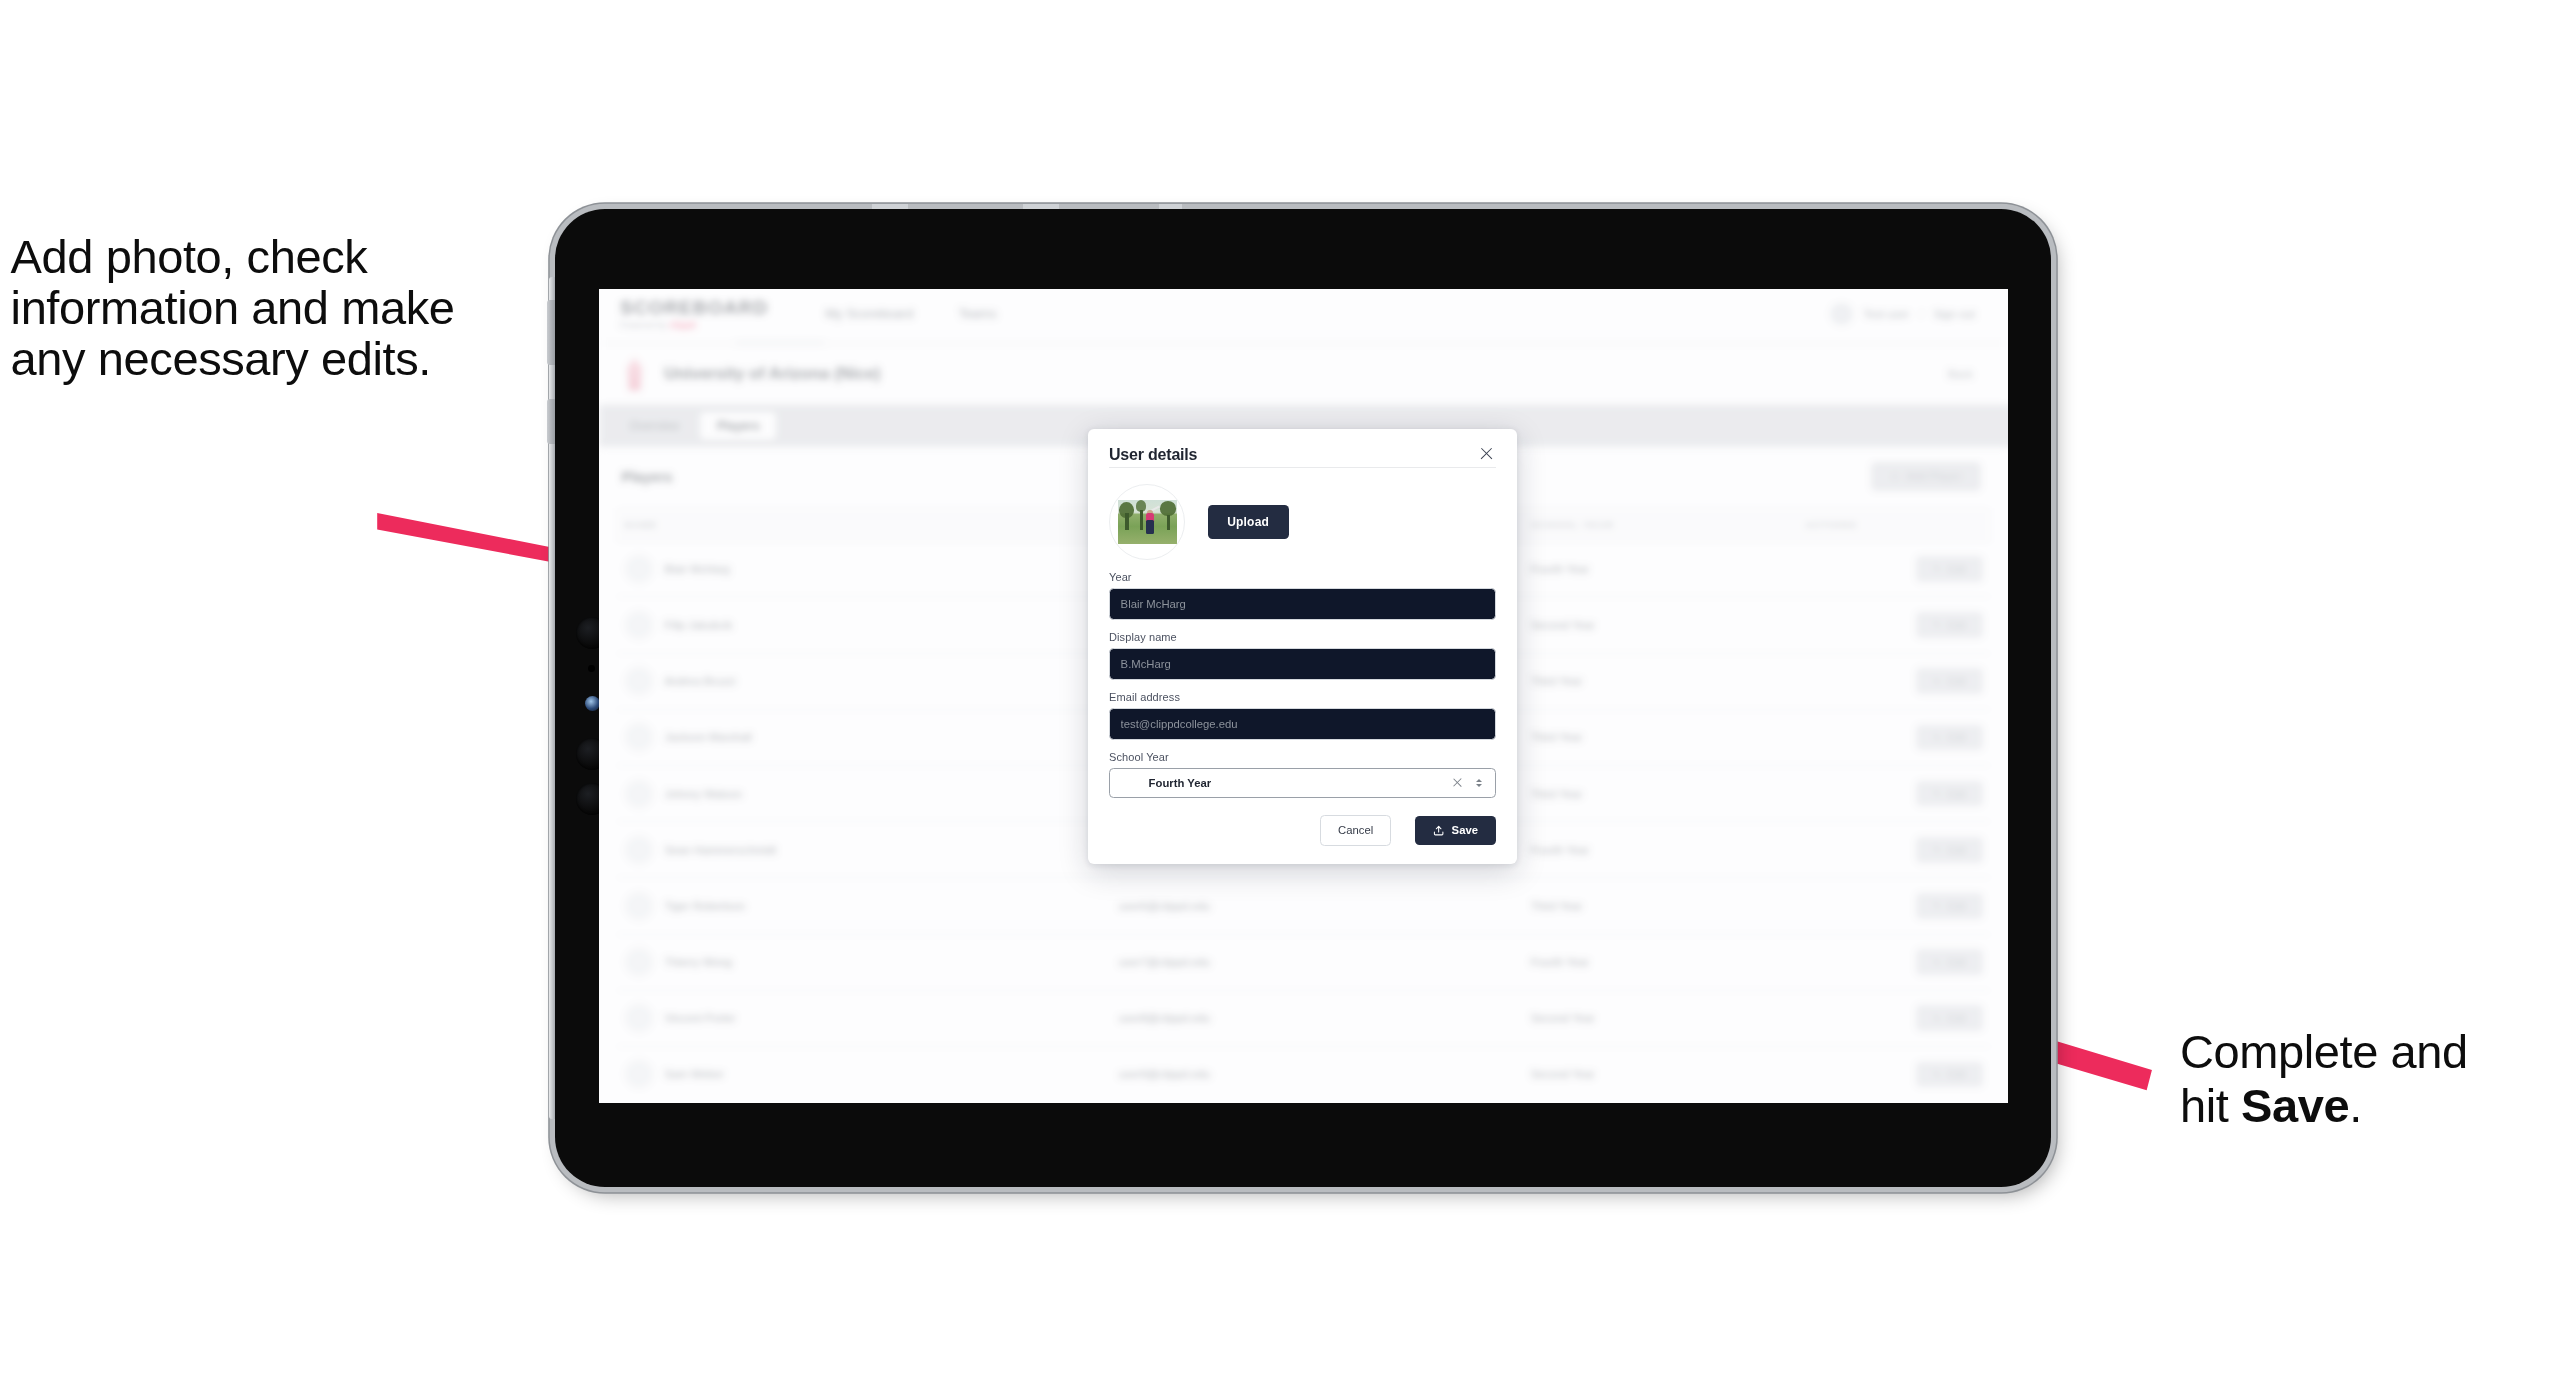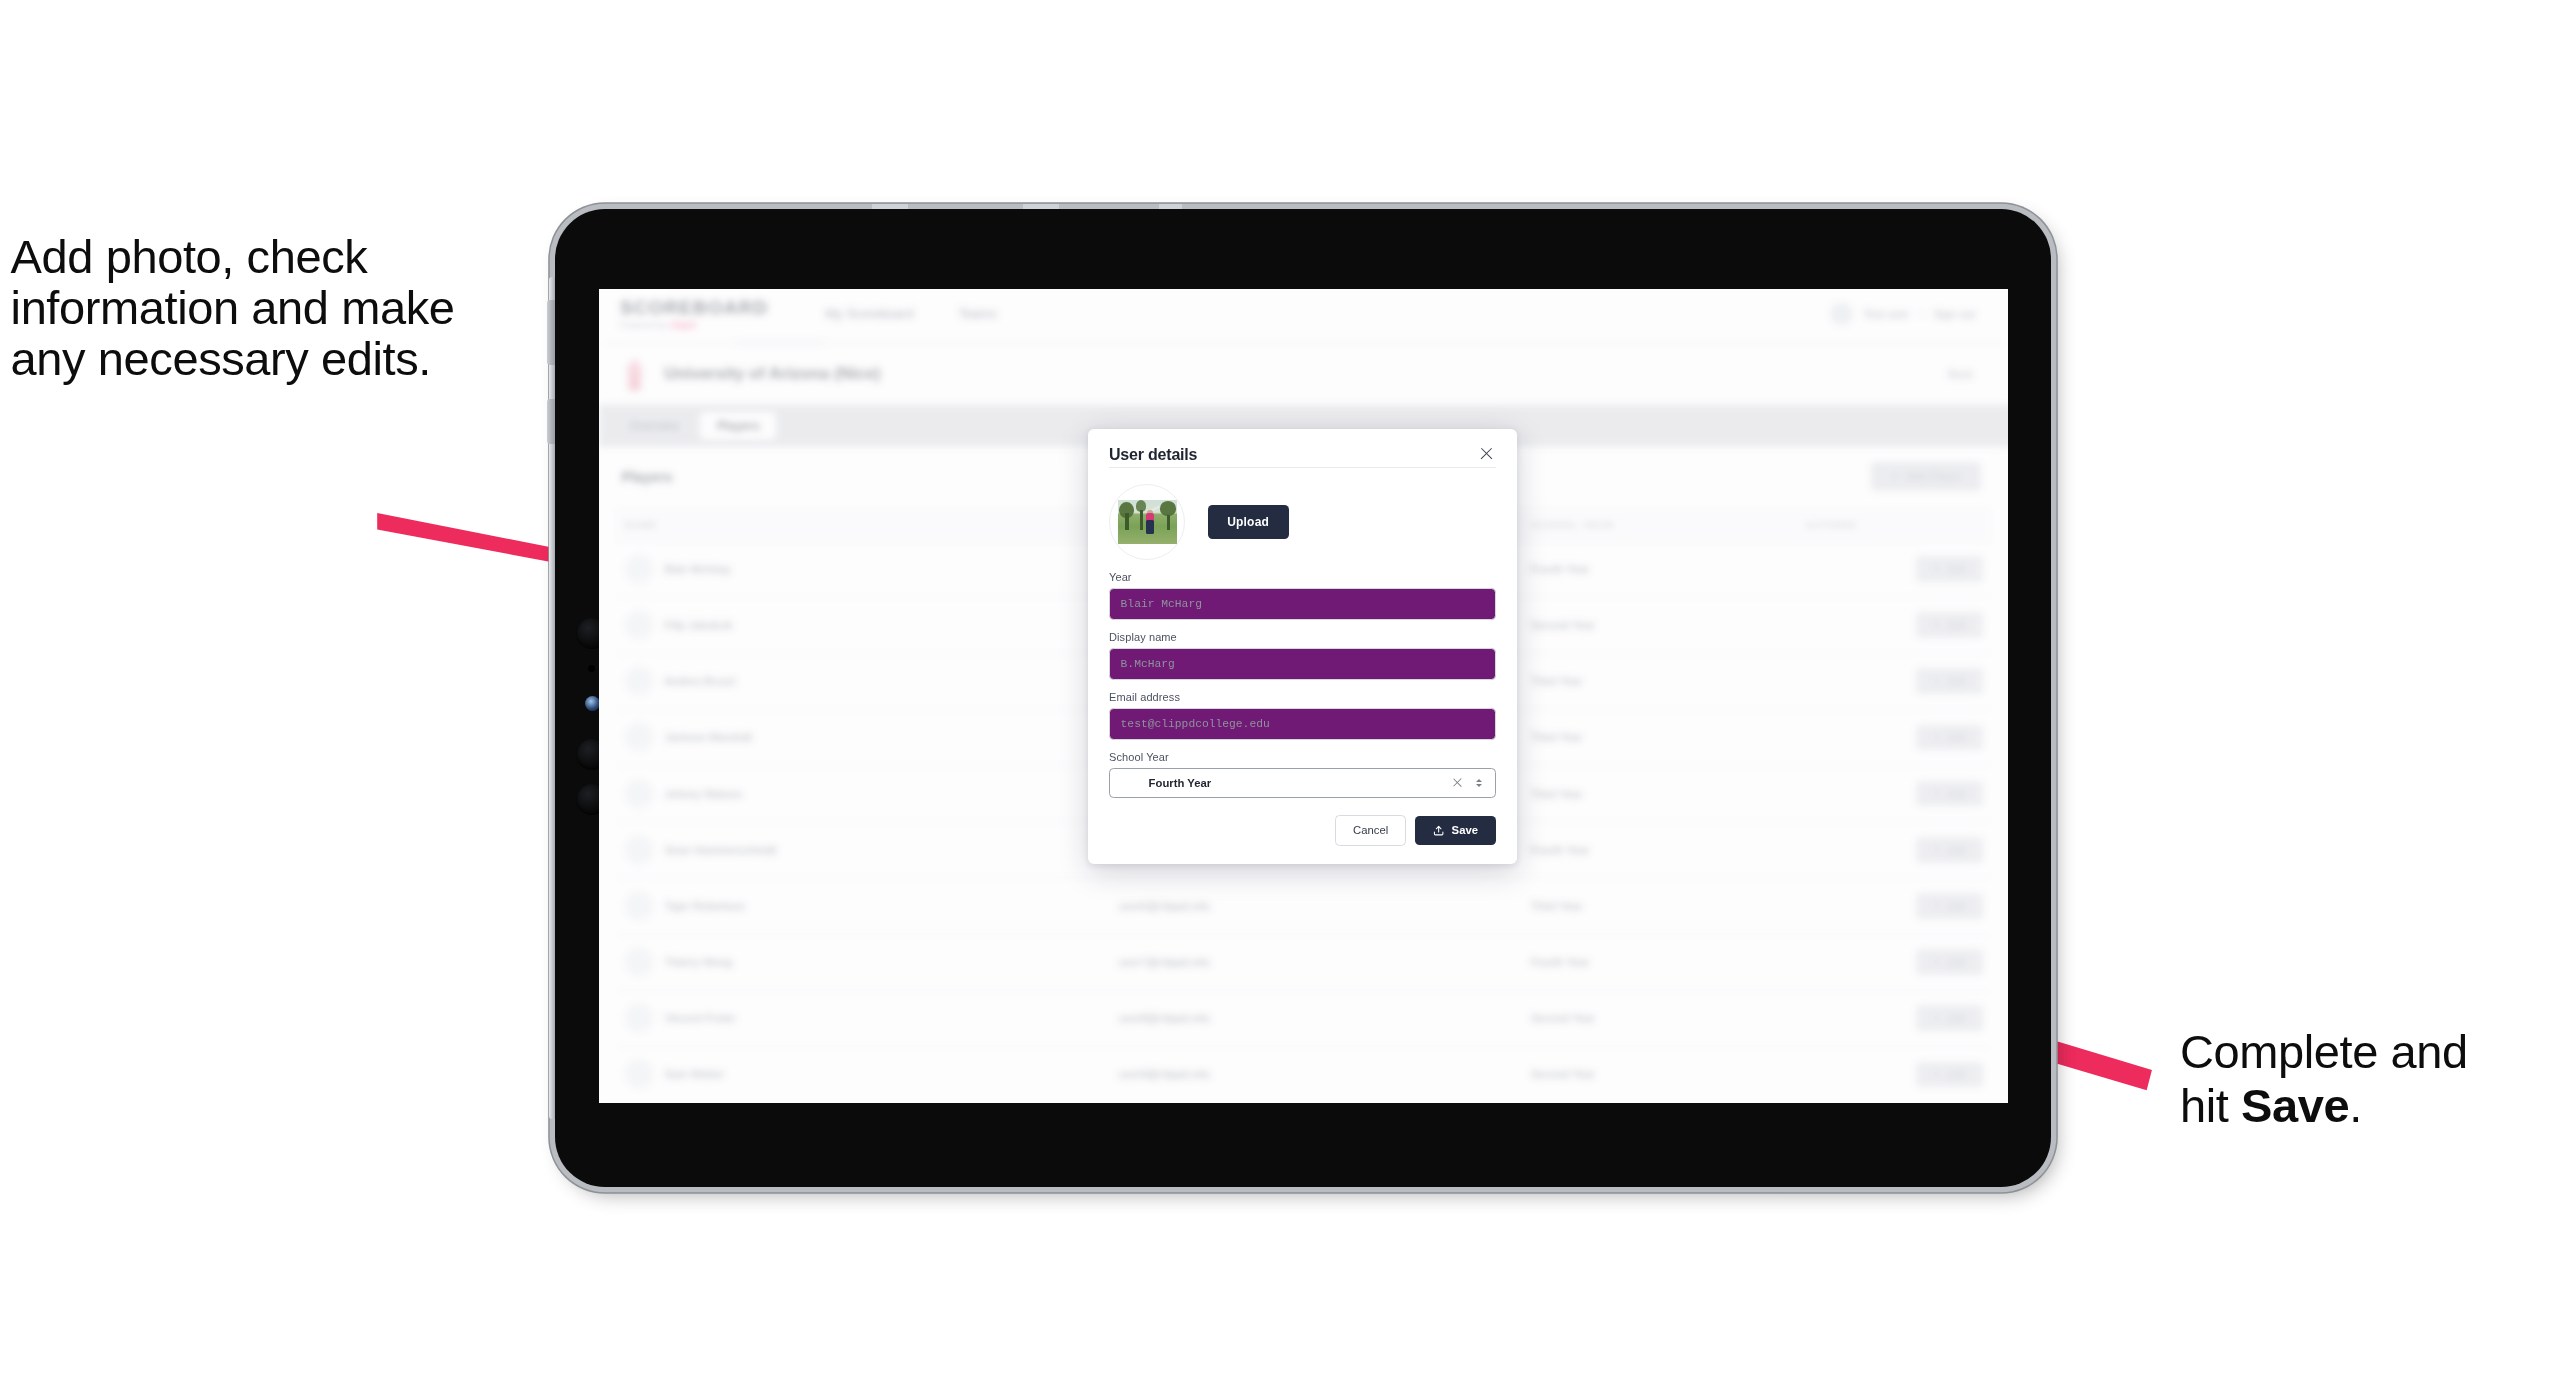--- a/index.html
+++ b/index.html
@@ -474,22 +474,22 @@
     letter-spacing: 0.1px;
   }
   .field-input {
     width: 100%;
     box-sizing: border-box;
     border: 0.8px solid #d5d9de;
     border-radius: 4.5px;
     padding: 9px 10.6px;
     font-size: 11.3px;
     color: #8d939c;
-    font-family: Liberation Mono, monospace;
-    background: #701a75;
+    font-family: Liberation Sans, sans-serif;
+    background: #0f172a;
     outline: none;
   }
   .field-input::placeholder { color: #8d939c; }
 
   #school-year-control {
     position: relative;
     display: flex;
     align-items: center;
     border: 0.8px solid #9aa0a8;
     border-radius: 4.5px;
@@ -532,21 +532,21 @@
     border-left: 3.8px solid transparent;
     border-right: 3.8px solid transparent;
   }
   .stepper-chevron.up   { border-bottom: 3.8px solid #7b8189; }
   .stepper-chevron.down { border-top: 3.8px solid #7b8189; }
 
   #modal-footer {
     display: flex;
     justify-content: flex-end;
     align-items: center;
-    gap: 9px;
+    gap: 24px;
     margin-top: 16.6px;
   }
   #cancel-button {
     border: 0.8px solid #d7dbe0;
     border-radius: 4.5px;
     background: #fff;
     color: #343a47;
     font-size: 11.3px;
     padding: 8.3px 16.6px;
     cursor: pointer;

